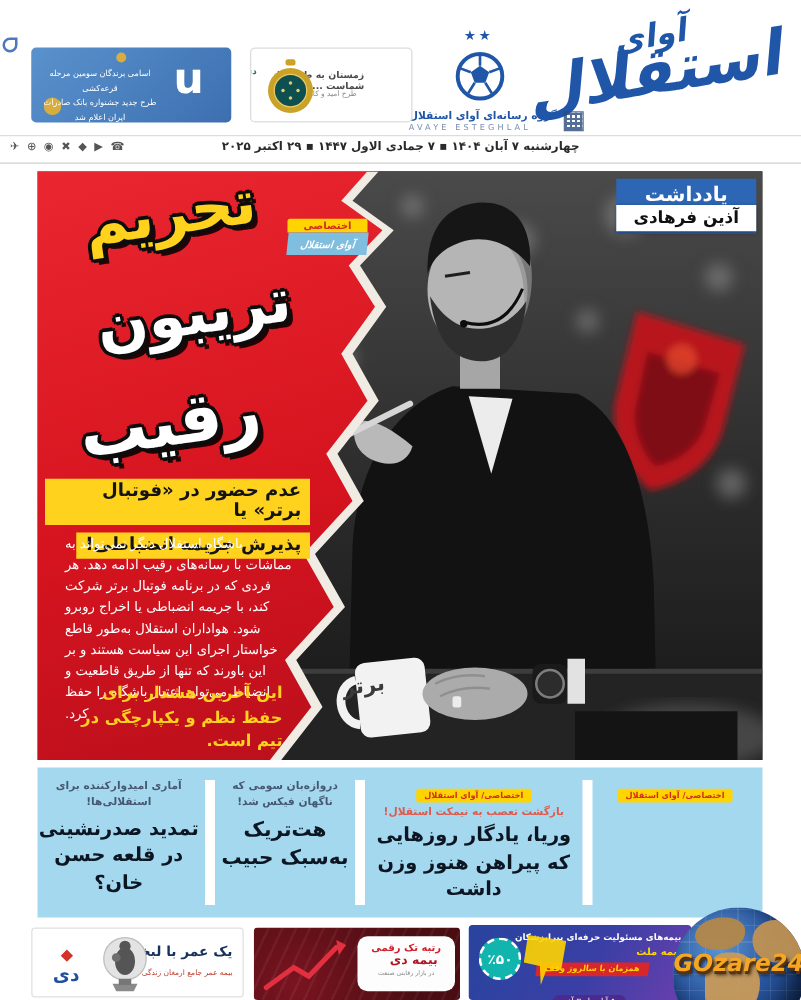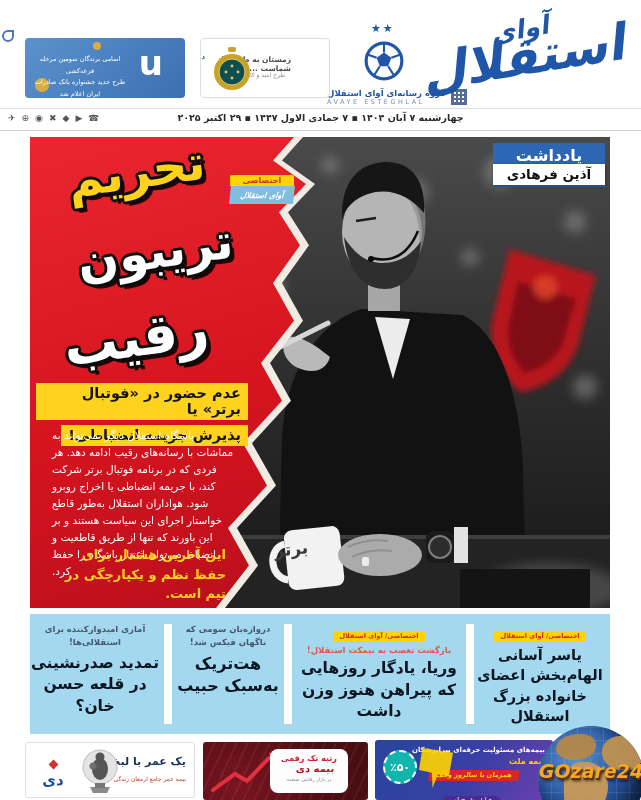--- a/index.html
+++ b/index.html
@@ -141,21 +141,21 @@
   .f-day .statue { position:absolute; right:72px; top:4px; width:44px; height:48px; }
   .f-day .dlogo { position:absolute; left:10px; top:12px; width:34px; height:32px; text-align:center; }
   .f-day .dlogo .dia { display:inline-block; width:7px; height:7px; background:#d3332b; transform:rotate(45deg); margin-bottom:2px; }
   .f-day .dlogo .dtx { color:#1f4f9e; font-size:15px; font-weight:bold; line-height:.9; }
 
   .f-red { left:203px; width:165px; height:58px;
     background:
       repeating-linear-gradient(115deg, rgba(255,255,255,.05) 0 2px, transparent 2px 10px),
       radial-gradient(circle at 20% 80%, #7a1420, #4a0d12 70%);
   }
-  .f-red .box { position:absolute; right:20px; top:7px; width:78px; height:44px; background:#fdfdfd; border-radius:8px; text-align:center; padding-top:5px; }
+  .f-red .box { position:absolute; right:4px; top:7px; width:78px; height:44px; background:#fdfdfd; border-radius:8px; text-align:center; padding-top:5px; }
   .f-red .r1 { color:#d0202c; font-size:8px; font-weight:bold; }
   .f-red .r2 { color:#b01420; font-size:10px; font-weight:bold;padding-left:12px; }
   .f-red .r3 { color:#8a8a8a; font-size:5px; margin-top:2px; }
   .f-red .arrow { position:absolute; left:6px; top:6px; width:70px; height:46px; }
 
   .f-mellat { left:375px; width:178px; height:60px; top:740px;
     background:linear-gradient(120deg,#28449e 0%,#3a3fa5 55%,#6c3fae 100%);
   }
   .f-mellat .mt1 { position:absolute; right:8px; top:6px; color:#ffffff; font-size:7px; font-weight:bold; }
   .f-mellat .mt2 { position:absolute; right:8px; top:17px; color:#ffd400; font-size:8px; font-weight:bold; }
@@ -344,21 +344,20 @@
 
     <div class="note-badge">یادداشت سردبیر</div>
     <div class="note-name">آذین فرهادی</div>
 
     <div class="mug-label">برتر</div>
   </div>
 
   <div class="strip">
     <div class="col colA">
       <span class="badge-y">اختصاصی/ آوای استقلال</span>
-      <div class="head-s">یاسر آسانی الهام‌بخش اعضای خانواده بزرگ استقلال</div>
     </div>
     <div class="sep"></div>
     <div class="col colB">
       <span class="badge-y">اختصاصی/ آوای استقلال</span>
       <div class="kick-r">بازگشت تعصب به نیمکت استقلال!</div>
       <div class="head-s">وریا، یادگار روزهایی که پیراهن هنوز وزن داشت</div>
     </div>
     <div class="sep"></div>
     <div class="col colC">
       <div class="kick-b">دروازه‌بان سومی که ناگهان فیکس شد!</div>

